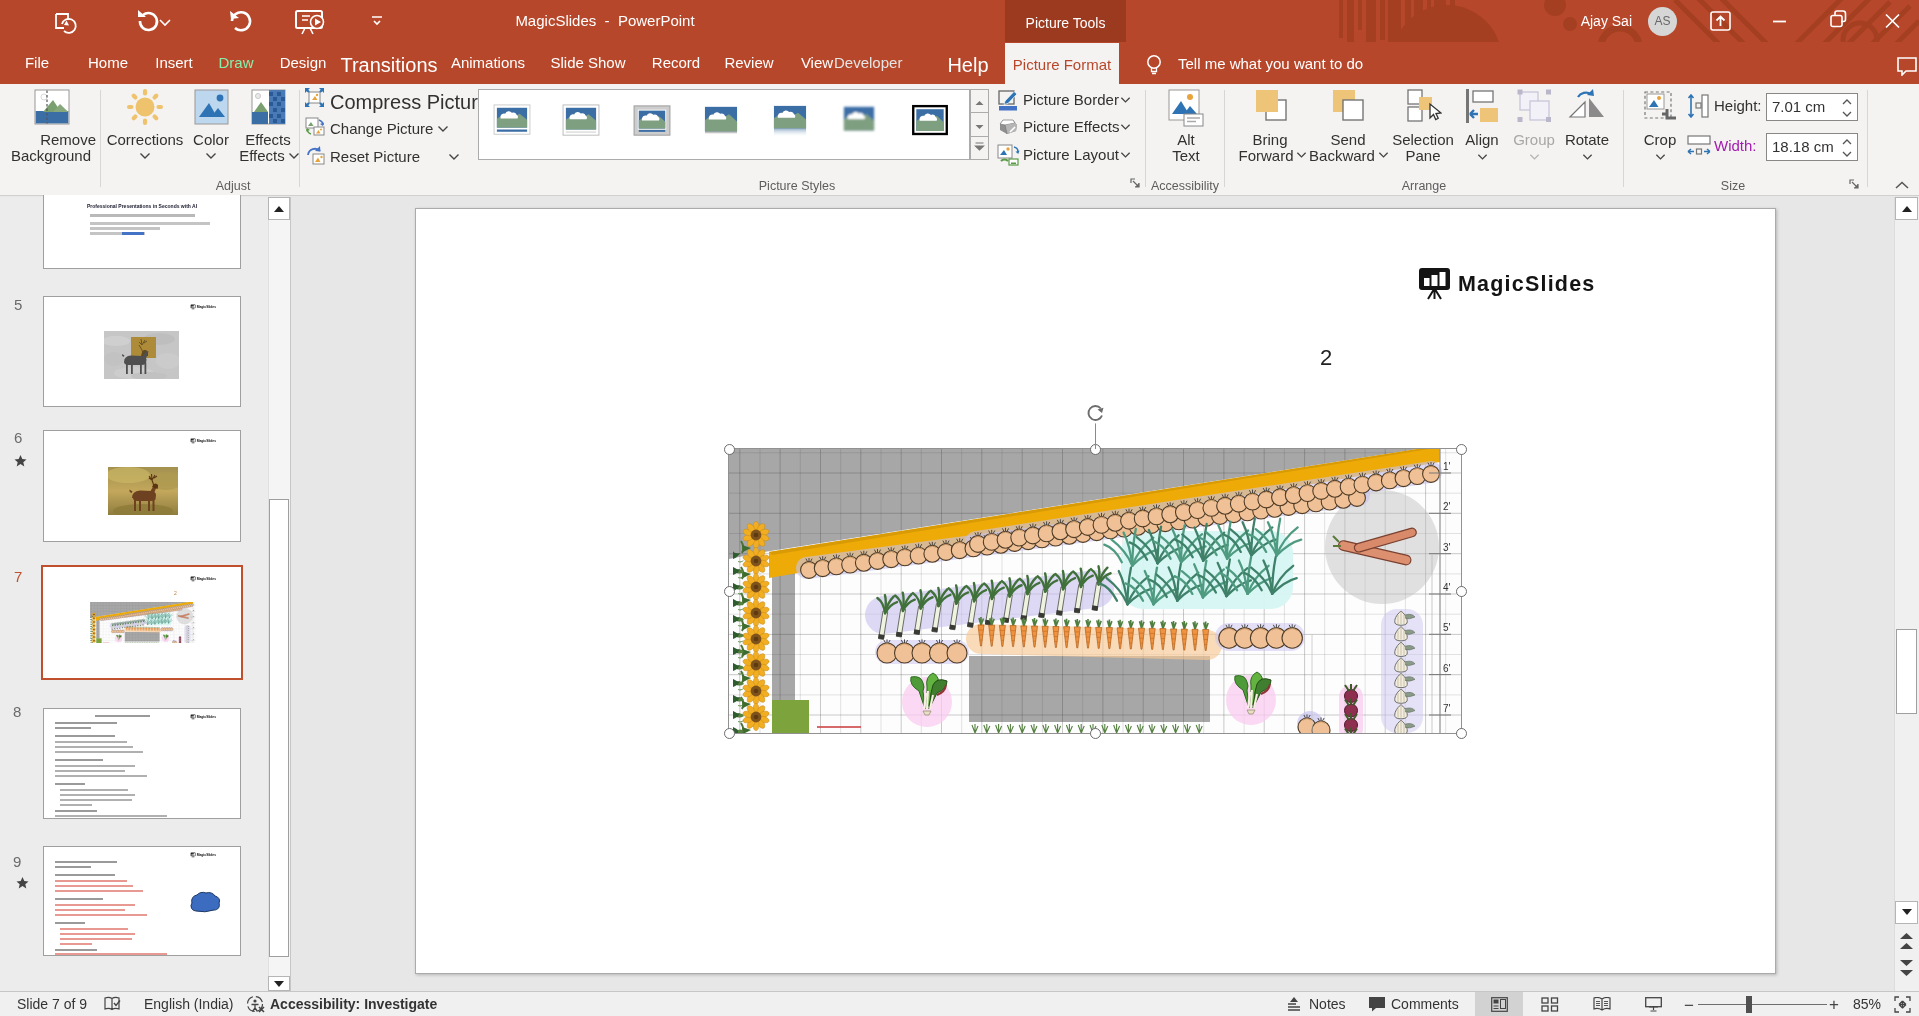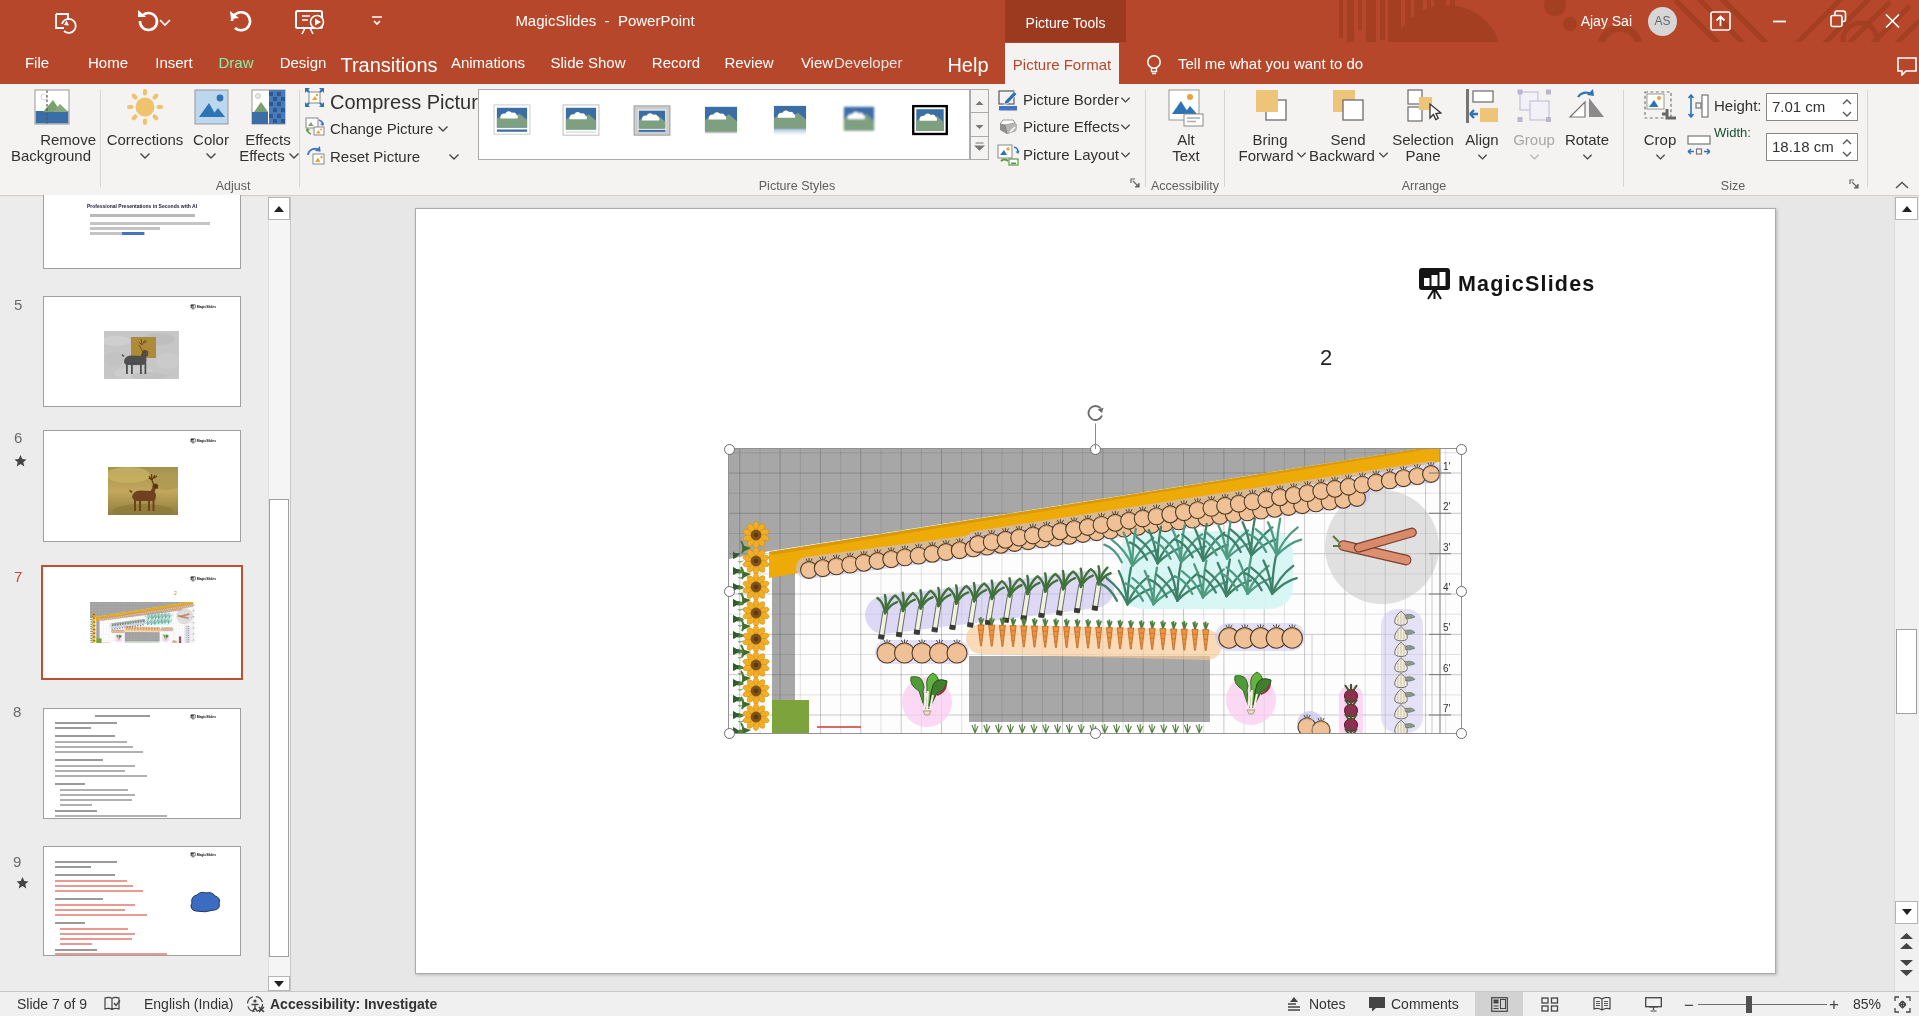--- a/index.html
+++ b/index.html
@@ -405,21 +405,21 @@
     <div class="a" style="left:1766px;top:9px;width:92px;height:28px;background:#fff;border:1px solid #8a8886"></div>
 <div class="a" style="left:1772px;top:14px;font-size:15px;color:#323130">7.01 cm</div>
 <svg class="a" style="left:1840px;top:13px" width="14" height="22" viewBox="0 0 14 22">
 <path d="M3,7 l4,-4 4,4 M3,15 l4,4 4,-4" stroke="#555" stroke-width="1.3" fill="none"></path>
     </svg>
     <svg class="a" style="left:1687px;top:50px" width="24" height="24" viewBox="0 0 24 24">
 <rect x="1" y="2" width="22" height="8" fill="#fff" stroke="#777" stroke-width="1.2"></rect>
 <rect x="9.5" y="15" width="5" height="5" fill="none" stroke="#777" stroke-width="1.2"></rect>
 <path d="M1,17.5 h6 M1,17.5 l3,-2.5 M1,17.5 l3,2.5 M23,17.5 h-6 M23,17.5 l-3,-2.5 M23,17.5 l-3,2.5" stroke="#2e74b5" stroke-width="1.5" fill="none"></path>
 </svg>
-    <div class="a" style="left:1714px;top:41px;font-size:13px;color:#14532d">Width:</div>
+    <div class="a" style="left:1714px;top:53px;font-size:15px;color:#a21caf">Width:</div>
     <div class="a" style="left:1766px;top:49px;width:92px;height:28px;background:#fff;border:1px solid #8a8886"></div>
 <div class="a" style="left:1772px;top:54px;font-size:15px;color:#323130">18.18 cm</div>
 <svg class="a" style="left:1840px;top:53px" width="14" height="22" viewBox="0 0 14 22">
 <path d="M3,7 l4,-4 4,4 M3,15 l4,4 4,-4" stroke="#555" stroke-width="1.3" fill="none"></path>
     </svg>
     <svg class="a" style="left:1849px;top:95px" width="12" height="12" viewBox="0 0 12 12">
 <path d="M1,5 V1 h4 M3,3 l6,6 M9,5 v4 h-4" stroke="#666" stroke-width="1.2" fill="none"></path>
 <path d="M9,9 l-4,0 4,-4 z" fill="#666"></path>
     </svg>
     <svg class="a" style="left:1894px;top:96px" width="16" height="10" viewBox="0 0 16 10">

